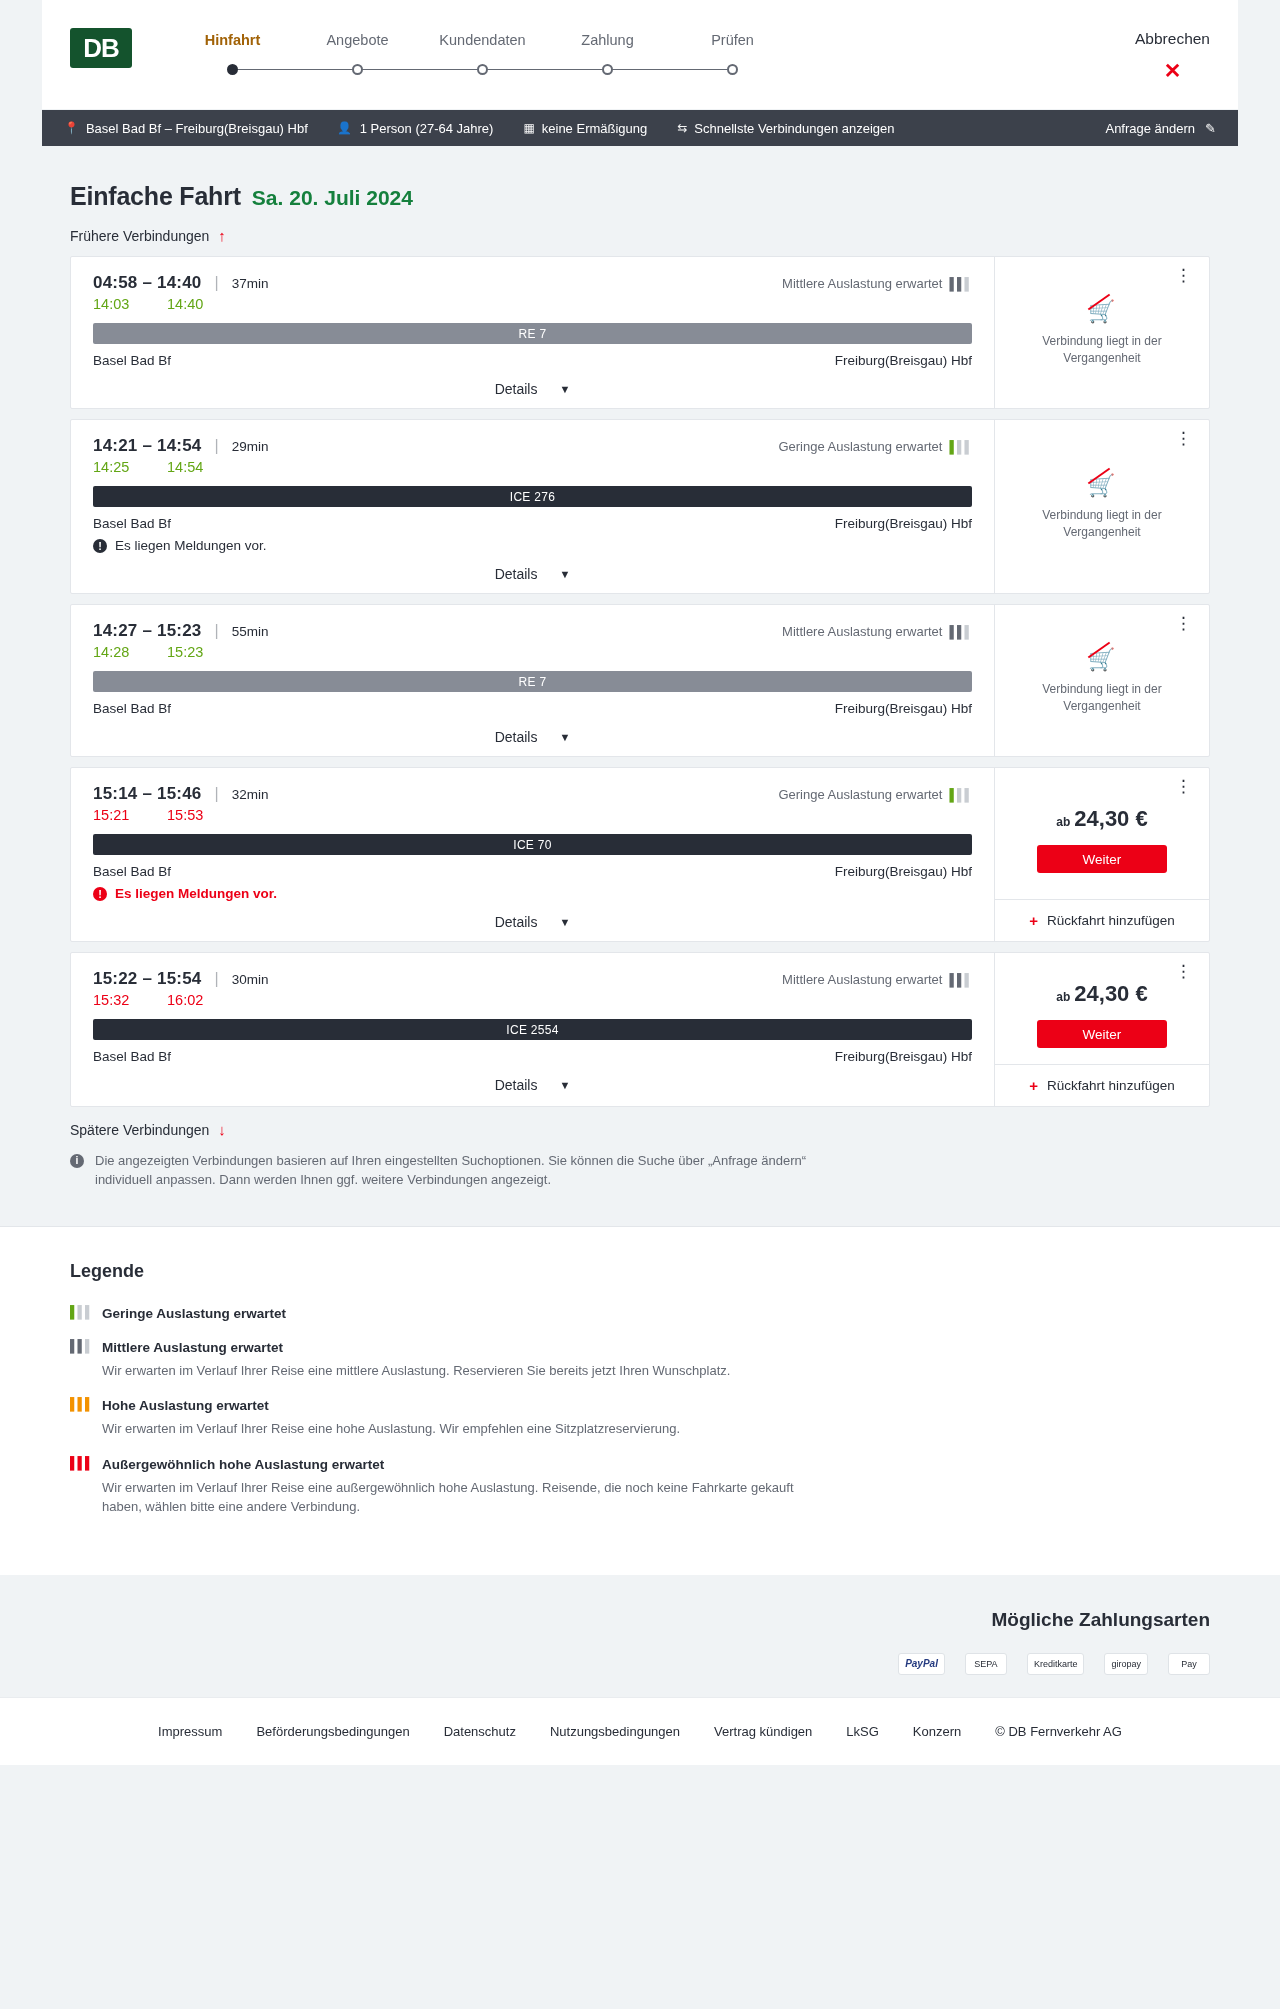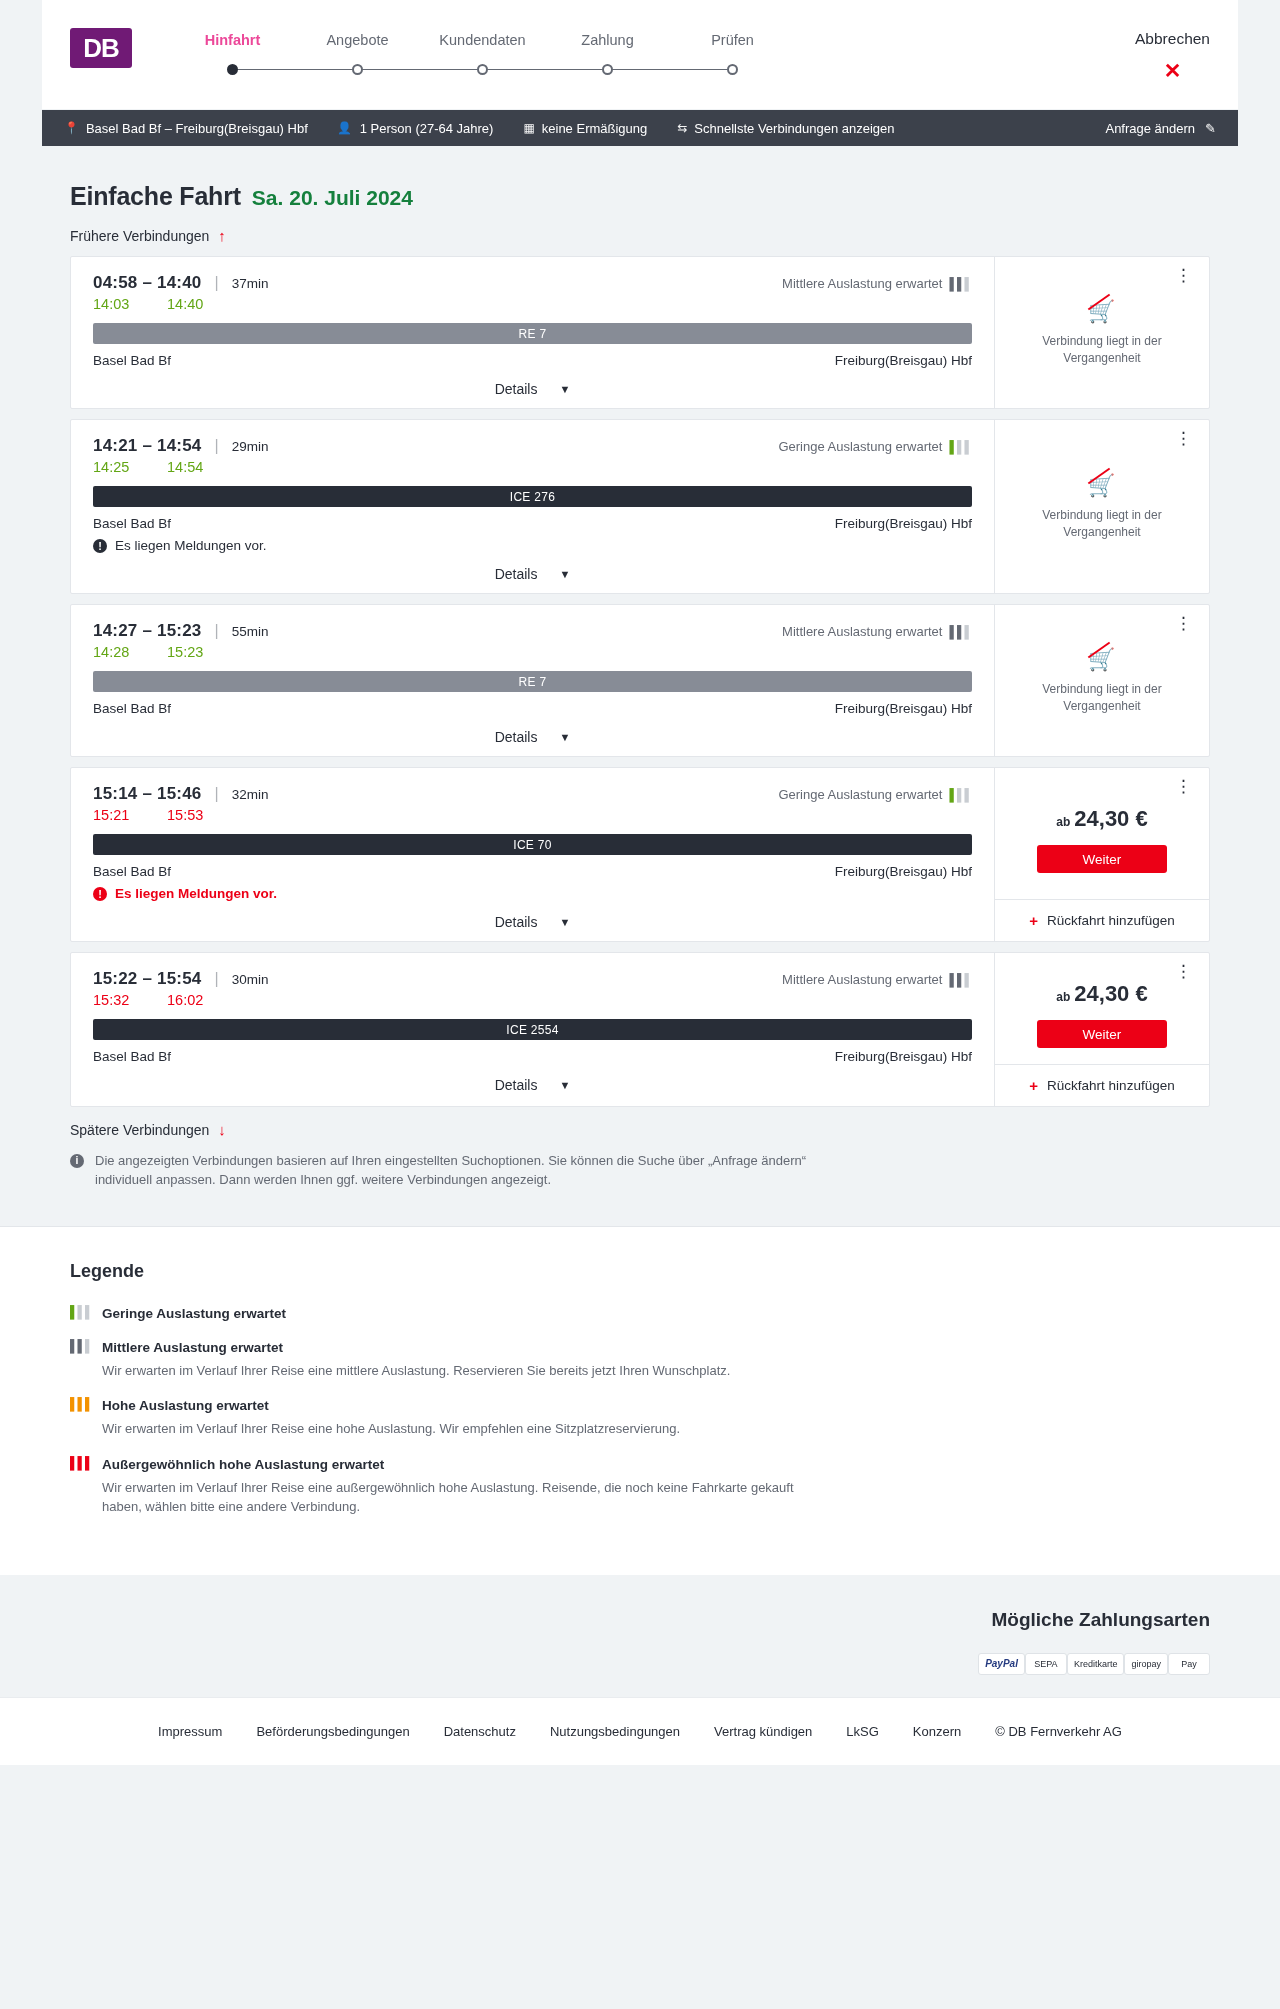--- a/index.html
+++ b/index.html
@@ -18,21 +18,21 @@
     margin: 0 42px;
     height: 110px;
     display: flex;
     align-items: flex-start;
     padding: 14px 28px 0 28px;
     position: relative;
     border-bottom: 1px solid #f0f3f5;
   }
   .db-logo {
     width: 62px; height: 40px;
-    background: #701a75;
+    background: #14532d;
     color: #ffffff;
     font-weight: bold;
     font-size: 26px;
     letter-spacing: -1px;
     display: flex; align-items: center; justify-content: center;
     border-radius: 3px;
     margin-top: 14px;
   }
   .stepper {
     display: flex;
@@ -44,21 +44,21 @@
     width: 125px;
     text-align: center;
     position: relative;
   }
   .step-label {
     font-size: 14.5px;
     color: #646973;
     margin-bottom: 16px;
     display: block;
   }
-  .step.active .step-label { color: #ec4899; font-weight: bold; }
+  .step.active .step-label { color: #a16207; font-weight: bold; }
   .step-dot {
     width: 11px; height: 11px;
     border-radius: 50%;
     background: #ffffff;
     border: 2px solid #646973;
     margin: 0 auto;
     position: relative;
     z-index: 2;
   }
   .step.active .step-dot { background: #282d37; border-color: #282d37; }
@@ -269,21 +269,21 @@
   .legend-head { font-size: 13.5px; font-weight: bold; }
   .legend-desc { font-size: 13px; color: #646973; margin-top: 5px; line-height: 1.5; max-width: 720px; }
 
   
   .pay-sec {
     background: #f0f3f5;
     padding: 34px 42px 22px 42px;
     text-align: right;
   }
   .pay-title { font-size: 19px; font-weight: bold; margin-bottom: 22px; margin-right: 28px; }
-  .pay-row { display: flex; justify-content: flex-end; gap: 0; align-items: center; margin-right: 28px; }
+  .pay-row { display: flex; justify-content: flex-end; gap: 20px; align-items: center; margin-right: 28px; }
   .pay-badge {
     height: 22px; min-width: 42px;
     background: #ffffff;
     border: 1px solid #dfe3e7;
     border-radius: 3px;
     display: flex; align-items: center; justify-content: center;
     font-size: 9px; color: #282d37;
     padding: 0 6px;
   }
   .pp-blue { color: #253b80; font-weight: bold; font-style: italic; font-size: 10px; }

